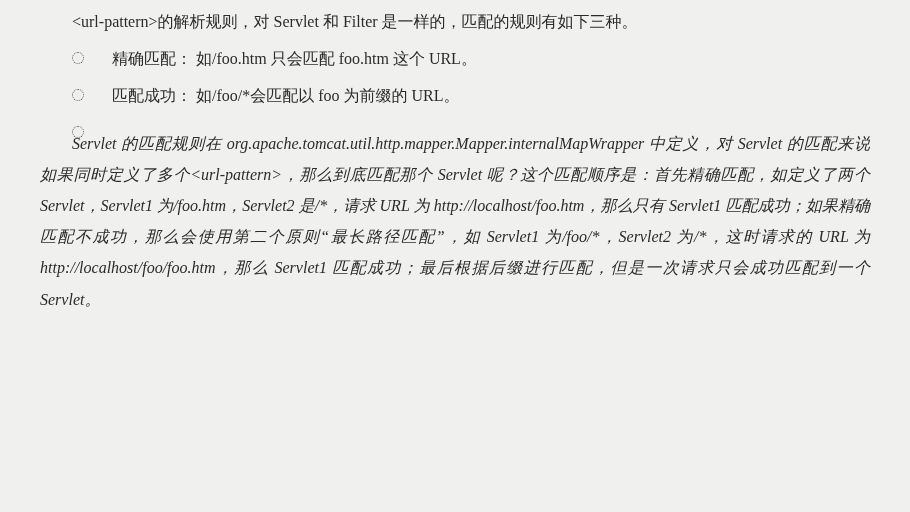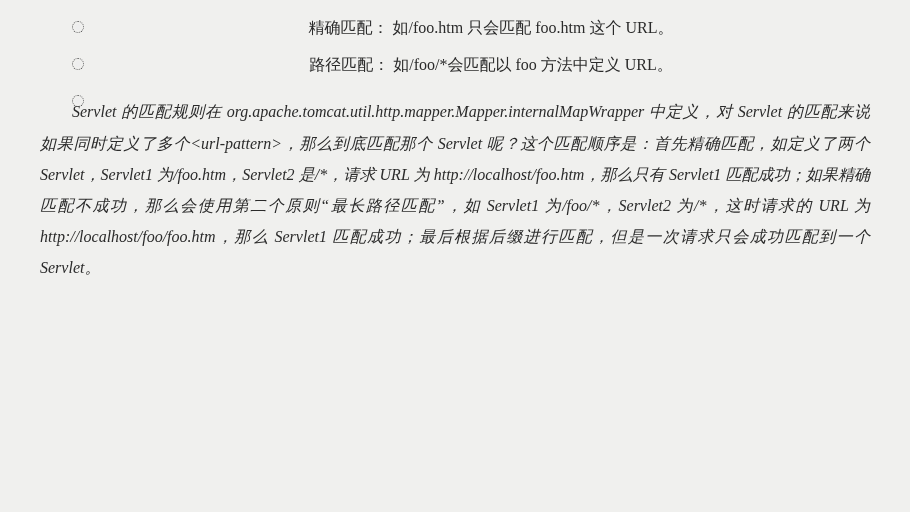--- a/index.html
+++ b/index.html
@@ -17,21 +17,20 @@
   .page {
     padding: 6px 40px 10px 40px;
   }
   .first {
     text-indent: 2em;
     margin: 0 0 6px 0;
   }
   .bullets {
     margin: 0 0 16px 0;
     padding: 0;
-    text-align: center;
   }
   .bullets li {
     list-style: none;
     position: relative;
     padding-left: 72px;
     margin: 6px 0;
   }
   .bullet-icon {
     position: absolute;
     left: 32px;
@@ -58,29 +57,30 @@
     text-align: justify;
     text-justify: inter-ideograph;
     font-style: italic;
   }
 </style>
 </head>
 <body>
 
 <div class="page">
 
+  <p class="first">&lt;url-pattern&gt;的解析规则，对 Servlet 和 Filter 是一样的，匹配的规则有如下三种。</p>
 
   <ul class="bullets">
     <li>
       <span class="bullet-icon"></span>
       <span>精确匹配： 如/foo.htm 只会匹配 foo.htm 这个 URL。</span>
     </li>
     <li>
       <span class="bullet-icon"></span>
-      <span>路径匹配： 如/foo/*会匹配以 foo 方法中定义 URL。</span>
+      <span>匹配成功： 如/foo/*会匹配以 foo 为前缀的 URL。</span>
     </li>
     <li>
       <span class="bullet-icon"></span>
     </li>
   </ul>
 
   <p class="para">Servlet 的匹配规则在 org.apache.tomcat.util.http.mapper.Mapper.internalMapWrapper 中定义，对 Servlet 的匹配来说如果同时定义了多个&lt;url-pattern&gt;，那么到底匹配那个 Servlet 呢？这个匹配顺序是：首先精确匹配，如定义了两个 Servlet，Servlet1 为/foo.htm，Servlet2 是/*，请求 URL 为 http://localhost/foo.htm，那么只有 Servlet1 匹配成功；如果精确匹配不成功，那么会使用第二个原则“最长路径匹配”，如 Servlet1 为/foo/*，Servlet2 为/*，这时请求的 URL 为 http://localhost/foo/foo.htm，那么 Servlet1 匹配成功；最后根据后缀进行匹配，但是一次请求只会成功匹配到一个 Servlet。</p>
 
 
 </div>

